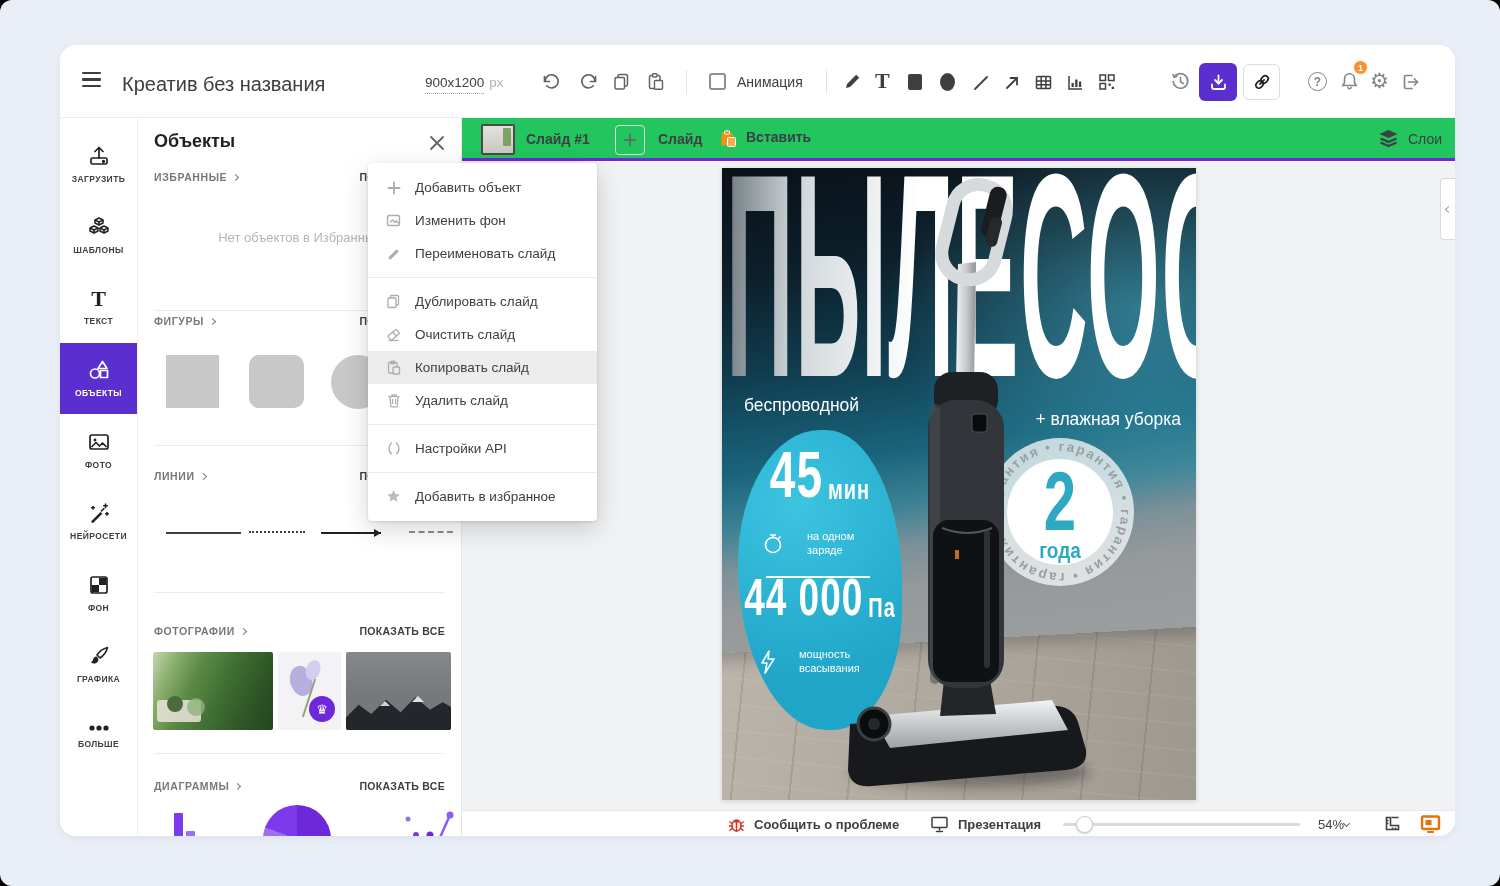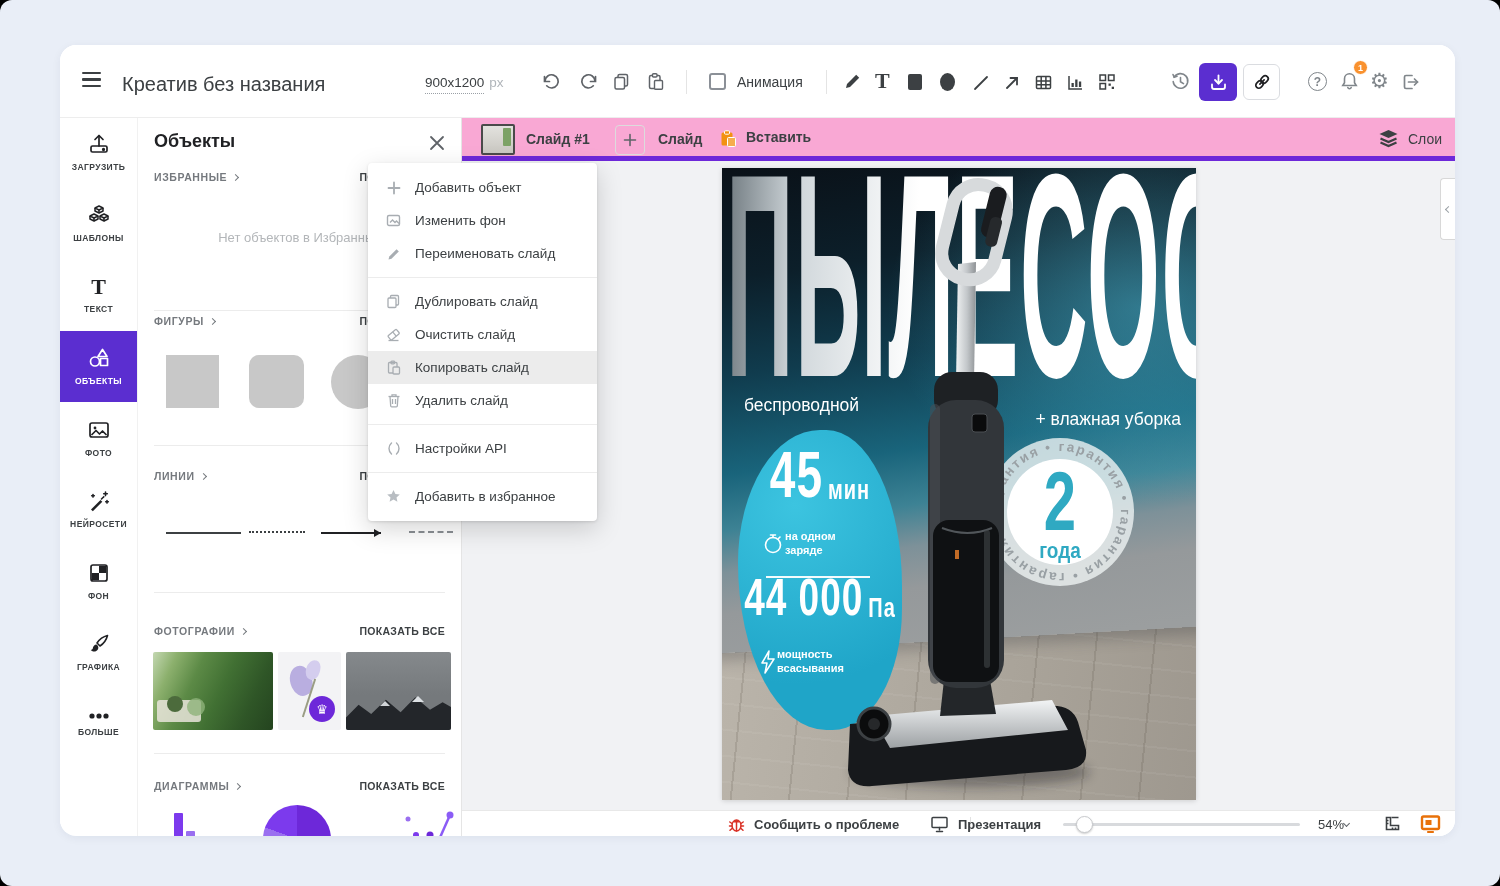--- a/index.html
+++ b/index.html
@@ -15,21 +15,21 @@
 #size-val{font-size:13.5px;color:#3c4043;border-bottom:1px dotted #9aa0a6;padding-bottom:3px}
 #size-unit{font-size:13.5px;color:#b0b5ba;margin-left:5px}
 .vdiv{position:absolute;top:25px;width:1px;height:24px;background:#e4e4e4}
 .tb{position:absolute;display:flex;align-items:center;justify-content:center;cursor:pointer}
 .chk{width:17px;height:17px;border:2px solid #8b9097;border-radius:3px;background:#fff}
 .lab14{font-size:14px;color:#3c4043}
 #dl-btn{left:1139px;top:18px;width:38px;height:38px;background:#5b2ed0;border-radius:6px}
 #link-btn{left:1183px;top:19px;width:37px;height:36px;border:1px solid #dadce0;border-radius:6px;background:#fff}
 #bell-badge{position:absolute;left:1293px;top:15px;width:15px;height:15px;background:#f9912e;border:1.5px solid #fff;border-radius:50%;color:#fff;font-size:9px;font-weight:700;display:flex;align-items:center;justify-content:center;z-index:2}
 
-#sidebar{position:absolute;left:0;top:61px;width:77px;height:718px;background:#fff;display:flex;flex-direction:column;padding-top:10px}
+#sidebar{position:absolute;left:0;top:73px;width:77px;height:718px;background:#fff;display:flex;flex-direction:column;padding-top:10px}
 .side-item{height:71.5px;display:flex;flex-direction:column;align-items:center;justify-content:center;gap:6px;color:#202124;cursor:pointer}
 .side-item .lbl{font-size:8.5px;font-weight:600;letter-spacing:.4px;color:#3c4043}
 .side-item.active{background:#5b2ed0;color:#fff}
 .side-item.active .lbl{color:#fff}
 .serifT{font-family:"Liberation Serif",serif;font-weight:700;font-size:22px;line-height:22px}
 
 #panel{position:absolute;left:77px;top:73px;width:325px;height:718px;background:#fff;border-left:1px solid #f1f1f1;border-right:1px solid #e5e5e5;overflow:hidden}
 #panel-title{position:absolute;left:16px;top:13px;font-size:18px;font-weight:700;color:#202124}
 #panel-close{position:absolute;right:14px;top:15px;width:20px;height:20px;cursor:pointer}
 .sec-head{position:absolute;left:16px;right:16px;display:flex;align-items:center;justify-content:space-between}
@@ -44,21 +44,21 @@
 .shape{position:absolute;background:#c8c8c8;cursor:pointer}
 .lineimg{position:absolute;cursor:pointer}
 .photo{position:absolute;border-radius:2px;overflow:hidden;cursor:pointer}
 
 #ctx{position:absolute;left:308px;top:118px;width:229px;background:#fff;border-radius:4px;box-shadow:0 1px 3px rgba(0,0,0,.12),0 8px 26px rgba(0,0,0,.17);padding:8px 0;z-index:60}
 .mi{height:33px;display:flex;align-items:center;gap:13px;padding:0 17px;font-size:13.5px;color:#3c4043;cursor:pointer}
 .mi.hl{background:#ececec}
 .mic{width:17px;display:flex;justify-content:center;color:#a8adb2}
 .mdiv{height:1px;background:#ececec;margin:7px 0}
 
-#slidebar{position:absolute;left:402px;top:73px;width:993px;height:43px;background:#f9a8d4;border-bottom:5px solid #6d28d9;z-index:10}
+#slidebar{position:absolute;left:402px;top:73px;width:993px;height:43px;background:#22c55e;border-bottom:3px solid #6d28d9;z-index:10}
 #thumb{position:absolute;left:19px;top:6px;width:34px;height:31px;border:2px solid #4a4a4a;border-radius:2px;background:linear-gradient(180deg,#e3e2de,#c9c7c1);overflow:hidden;cursor:pointer}
 #thumb .green{position:absolute;right:2px;top:2px;width:8px;height:18px;background:#7ca266;border-radius:1px}
 #slide-name{position:absolute;left:64px;top:13px;font-size:14px;font-weight:600;color:#3c4043}
 #add-slide{position:absolute;left:153px;top:7px;width:30px;height:30px;border:1px solid #dcdcdc;border-radius:4px;display:flex;align-items:center;justify-content:center;cursor:pointer}
 #add-slide-lbl{position:absolute;left:196px;top:13px;font-size:14px;font-weight:600;color:#3c4043;cursor:pointer}
 #paste-btn{position:absolute;left:257px;top:11px;display:flex;align-items:flex-start;gap:9px;cursor:pointer}
 #paste-lbl{font-size:14px;font-weight:600;color:#3c4043}
 #layers-btn{position:absolute;left:916px;top:11px;display:flex;align-items:center;gap:9px;cursor:pointer}
 #layers-lbl{font-size:14px;color:#3c4043}
 #canvas{position:absolute;left:402px;top:116px;width:993px;height:649px;background:#f1f2f4}
@@ -77,21 +77,21 @@
 #p-floor{position:absolute;left:-30px;top:472px;width:540px;height:230px;transform:rotate(-3.2deg);
  background:repeating-linear-gradient(99deg,rgba(78,70,58,.16) 0 2px,transparent 2px 58px),
  repeating-linear-gradient(9deg,rgba(255,255,255,.05) 0 2px,transparent 2px 26px),
  linear-gradient(100deg,#bcb6ac,#a9a399 60%,#9b958c);box-shadow:inset 0 8px 14px rgba(40,45,50,.25)}
 #p-headline{position:absolute;left:4px;top:-37px;font-size:200px;font-weight:700;line-height:1;letter-spacing:3px;white-space:nowrap;transform:scale(.47,1.45);transform-origin:0 0;background:linear-gradient(94deg,#6e787e 0%,#cfd6da 14%,#fff 38%);-webkit-background-clip:text;background-clip:text;color:transparent}
 #p-subl{position:absolute;left:22px;top:227px;font-size:17.5px;color:#fff}
 #p-subr{position:absolute;right:15px;top:241px;font-size:17.5px;color:#fff}
 #p-blob{position:absolute;left:16px;top:262px;width:164px;height:300px;background:radial-gradient(circle at 35% 25%,#3cc4e0,#1fa5c8 72%);border-radius:52% 48% 44% 56% / 46% 54% 42% 58%;color:#fff}
 .pstat{position:absolute;left:0;right:0;display:flex;justify-content:center;align-items:flex-end;gap:5px}
 .pnum{display:inline-block;font-weight:700;transform:scaleY(1.4);transform-origin:bottom;letter-spacing:1px}
-.pcap{position:absolute;display:flex;align-items:center;gap:1px;font-size:11px;font-weight:700;line-height:1.25}
+.pcap{position:absolute;display:flex;align-items:center;gap:23px;font-size:11px;font-weight:400;line-height:1.25}
 #p-hr{position:absolute;left:28px;top:146px;width:104px;height:2px;background:#fff;opacity:.95}
 #p-badge{position:absolute;left:262px;top:268px;width:152px;height:152px}
 #p-badge-num{position:absolute;left:0;right:0;top:16px;text-align:center;font-size:58px;font-weight:700;color:#2fa9c2;transform:scaleY(1.45);transform-origin:top;letter-spacing:0}
 #p-badge-unit{position:absolute;left:0;right:0;top:104px;text-align:center;font-size:19px;font-weight:700;color:#2fa9c2;transform:scaleY(1.2)}
 #p-vac{position:absolute;inset:0;pointer-events:none}
 
 .bar{position:absolute;bottom:0;border-radius:1px}
 </style>
 </head>
 <body>

